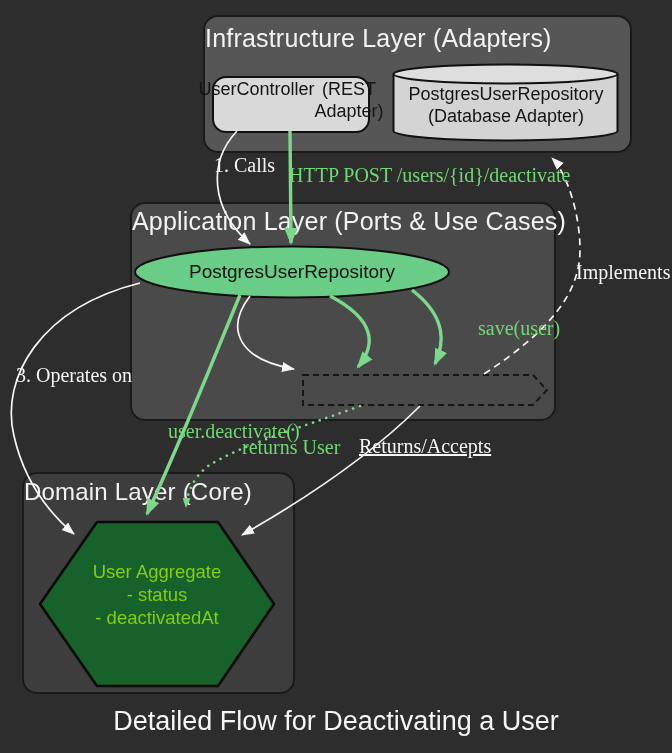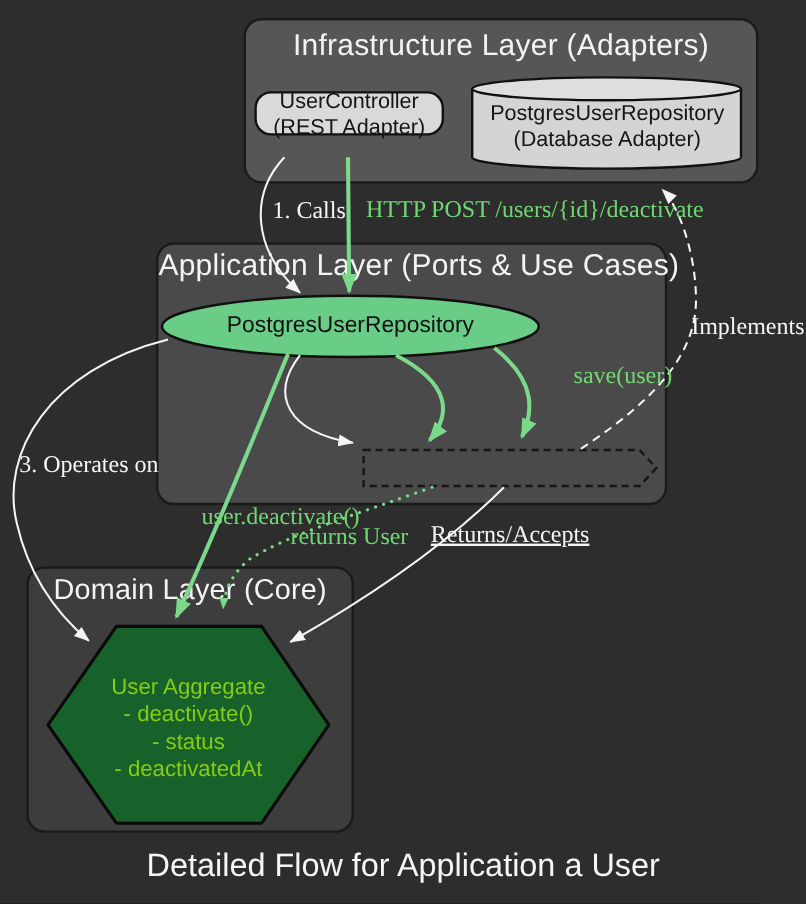--- a/index.html
+++ b/index.html
@@ -18,27 +18,27 @@
   .stage{
     position:relative;width:672px;height:753px;overflow:hidden;
     background:var(--bg);
     font-family:"Liberation Sans", sans-serif;
   }
   .cluster{position:absolute;border:2px solid #1a1a1a;border-radius:15px;box-sizing:border-box;}
   .cluster-infra{left:203px;top:15px;width:429px;height:138px;background:var(--c-infra);}
   .cluster-app{left:130px;top:202px;width:426px;height:219px;background:var(--c-app);}
   .cluster-domain{left:22px;top:472px;width:273px;height:222px;background:var(--c-domain);}
   .cluster-title{
-    position:absolute;left:0;right:0;text-align:center;color:#f3f3f3;
+    position:absolute;left:0;right:0;color:#f3f3f3;
     font-size:25px;letter-spacing:.2px;white-space:nowrap;
   }
   .node-box{
-    position:absolute;left:212px;top:76px;width:158px;height:37px;
+    position:absolute;left:212px;top:76px;width:158px;height:57px;
     background:var(--node-gray);border:2px solid #111;border-radius:14px;
-    box-sizing:border-box;display:flex;flex-direction:column;justify-content:center;
+    box-sizing:border-box;display:flex;justify-content:center;
     text-align:center;color:#151515;font-size:18px;line-height:22px;
   }
   .svg-layer{position:absolute;left:0;top:0;z-index:3;}
   .overlay-label{position:absolute;white-space:nowrap;z-index:4;}
   .cyl-label{position:absolute;left:394px;width:224px;text-align:center;color:#151515;font-size:18px;line-height:22px;z-index:4;}
   .usecase-label{position:absolute;left:162px;top:261px;width:260px;text-align:center;color:#111;font-size:19px;z-index:4;}
   .repo-label{position:absolute;left:306px;top:381px;width:224px;text-align:center;color:#1a1a1a;font-size:18.5px;z-index:4;}
   .hex-label{position:absolute;left:57px;top:560px;width:200px;text-align:center;color:#84cc16;font-size:18.5px;line-height:23px;z-index:4;}
   .edge-label{font-family:"Liberation Serif", serif;font-size:20px;z-index:5;}
   .el-white{color:var(--edge-white);}
@@ -111,28 +111,27 @@
     <path class="edge edge-dotted" d="M360 406 C300 428 243 444 208 466 C194 477 187 492 186 507" marker-end="url(#mgs)"></path>
   </svg>
 
   <div class="cyl-label" style="top:83px;">
     <div>PostgresUserRepository</div>
     <div>(Database Adapter)</div>
   </div>
   <div class="usecase-label">PostgresUserRepository</div>
   <div class="hex-label">
     <div>User Aggregate</div>
-    <div>- deactivate()</div>
     <div>- status</div>
     <div>- deactivatedAt</div>
   </div>
 
-  <div class="overlay-label edge-label el-white" style="left:214px;top:165px;margin-left:13px;">1. Calls</div>
-  <div class="overlay-label edge-label el-green" style="left:289px;top:164px;margin-left:16px;">HTTP POST /users/{id}/deactivate</div>
+  <div class="overlay-label edge-label el-white" style="left:214px;top:154px;">1. Calls</div>
+  <div class="overlay-label edge-label el-green" style="left:289px;top:164px;">HTTP POST /users/{id}/deactivate</div>
   <div class="overlay-label edge-label el-white" style="left:576px;top:261px;">Implements</div>
-  <div class="overlay-label edge-label el-green" style="left:434px;top:302px;padding-left:44px;">save(user)</div>
+  <div class="overlay-label edge-label el-green" style="left:434px;top:317px;padding-left:44px;">save(user)</div>
   <div class="overlay-label edge-label el-green" style="left:168px;top:380px;margin-top:40px;">user.deactivate()</div>
-  <div class="overlay-label edge-label el-white" style="left:16px;top:376px;">3. Operates on</div>
+  <div class="overlay-label edge-label el-white" style="left:16px;top:364px;">3. Operates on</div>
   <div class="overlay-label edge-label el-green" style="left:242px;top:436px;">returns User</div>
   <div class="overlay-label edge-label el-white" style="left:359px;top:435px;text-decoration:underline;">Returns/Accepts</div>
 
-  <div class="graph-title">Detailed Flow for Application a User</div>
+  <div class="graph-title">Detailed Flow for Deactivating a User</div>
 </div>
 
 </body></html>

